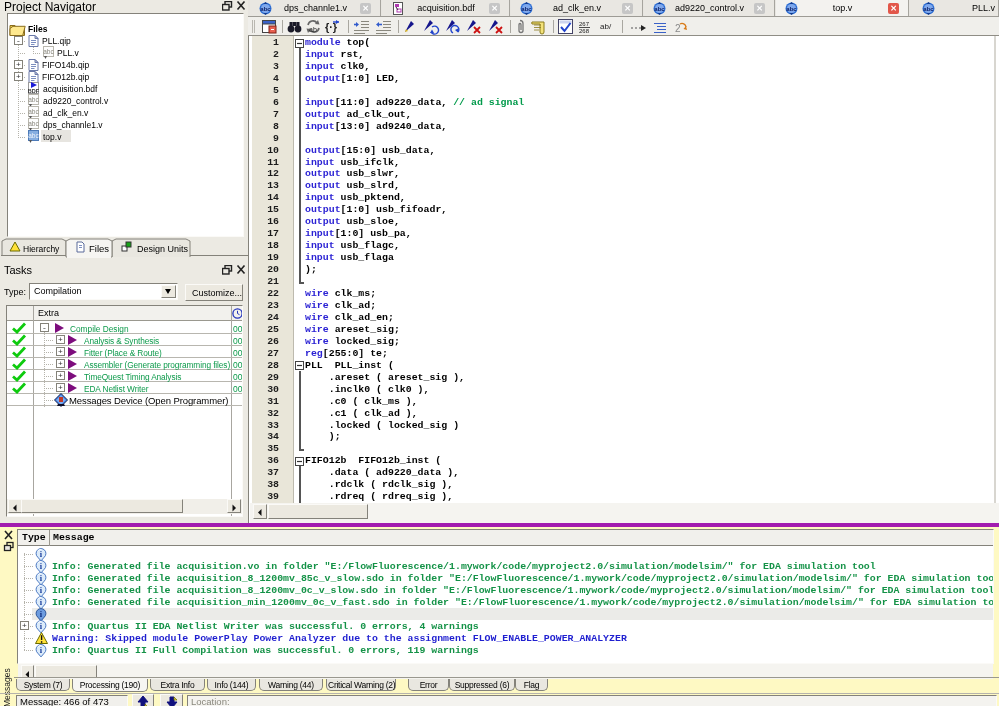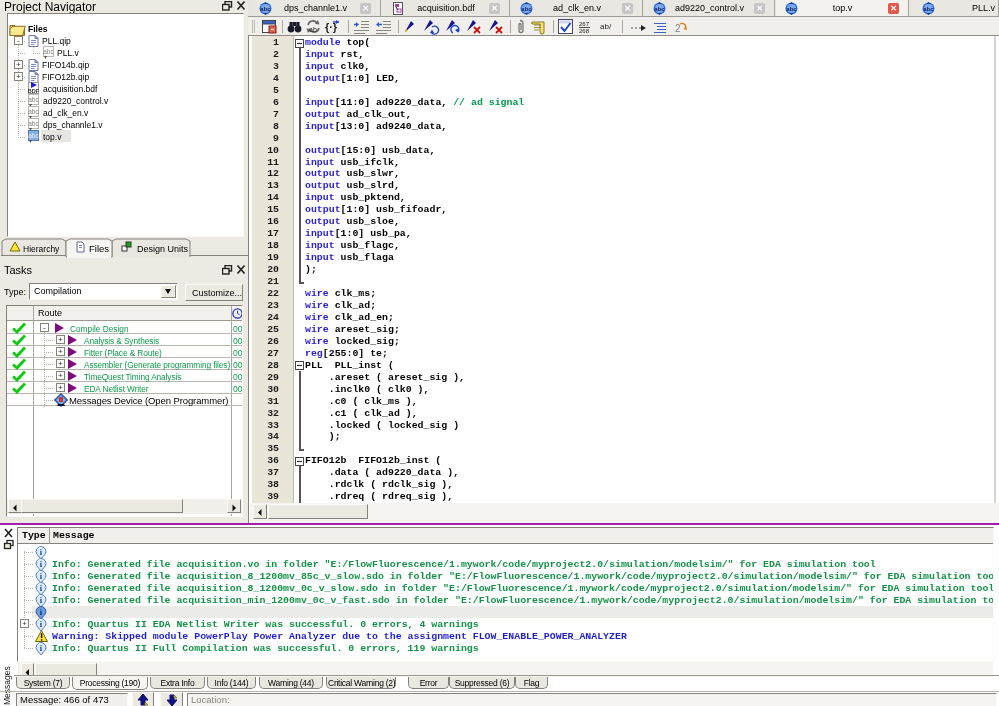--- a/index.html
+++ b/index.html
@@ -134,21 +134,21 @@
     </svg>
 <div class="abs" style="left:4px;top:25px;font-size:9px;color:#000;">Type:</div>
 <div class="abs sunk" style="left:29px;top:21px;width:149px;height:17px;"></div>
 <div class="abs" style="left:34px;top:24px;font-size:9px;color:#000;">Compilation</div>
 <div class="abs raised" style="left:161px;top:23px;width:15px;height:13px;"></div>
 <div class="abs" style="left:165px;top:27px;width:0;height:0;border:3.5px solid transparent;border-top:5px solid #000;"></div>
 <div class="abs raised" style="left:185px;top:22px;width:58px;height:17px;"></div>
 <div class="abs" style="left:192px;top:26px;font-size:9px;color:#000;">Customize...</div>
 <div class="abs sunk" style="left:6px;top:43px;width:237px;height:212px;overflow:hidden;">
 <div class="abs" style="left:0;top:0;width:235px;height:15px;background:#f2f1ed;border-bottom:1px solid #9a988f;"></div>
-<div class="abs" style="left:31px;top:2px;font-size:9px;color:#000;">Route</div>
+<div class="abs" style="left:31px;top:2px;font-size:9px;color:#000;">Extra</div>
 <svg class="abs" style="left:225px;top:2px" width="11" height="11" viewBox="0 0 11 11">
         <circle cx="5.5" cy="5.5" r="4.6" fill="none" stroke="#2233bb" stroke-width="1.3"></circle>
         <path d="M5.5 2.8 v2.7 l2 1.2" stroke="#2233bb" stroke-width="1" fill="none"></path>
       </svg>
 <div class="abs" style="left:26px;top:0;width:1px;height:210px;background:#a8a6a0;"></div>
 <div class="abs" style="left:224px;top:0;width:1px;height:210px;background:#a8a6a0;"></div>
 <div class="abs" style="left:37px;top:22px;width:1px;height:80px;background-image:repeating-linear-gradient(to bottom,#b5b3aa 0 1px,transparent 1px 2px);"></div>
 <div class="abs" style="left:37px;top:34px;width:9px;height:1px;background-image:repeating-linear-gradient(to right,#b5b3aa 0 1px,transparent 1px 2px);"></div>
 <div class="abs" style="left:37px;top:46px;width:9px;height:1px;background-image:repeating-linear-gradient(to right,#b5b3aa 0 1px,transparent 1px 2px);"></div>
 <div class="abs" style="left:37px;top:58px;width:9px;height:1px;background-image:repeating-linear-gradient(to right,#b5b3aa 0 1px,transparent 1px 2px);"></div>
@@ -492,21 +492,21 @@
 &nbsp;&nbsp;&nbsp;&nbsp;.rdclk ( rdclk_sig ),
 &nbsp;&nbsp;&nbsp;&nbsp;.rdreq ( rdreq_sig ),</div>
 <div class="abs" style="left:1px;top:467px;width:750px;height:20px;background:#f5f4f0;">
 <div class="abs raised" style="left:3px;top:1px;width:14px;height:15px;"><svg width="12" height="13" viewBox="0 0 12 13">
           <path d="M7.5 3 L4 6.5 l3.5 3.5z" fill="#111"></path>
         </svg></div>
 <div class="abs raised" style="left:18px;top:1px;width:100px;height:15px;"></div>
 </div>
 <div class="abs" style="left:745px;top:0;width:2px;height:467px;background:#d8d6d0;"></div>
 </div>
-<div class="abs" style="left:0;top:523px;width:999px;height:183px;background:#ffffff;border-top:2px solid #a21caf;">
+<div class="abs" style="left:0;top:523px;width:999px;height:183px;background:#fef9c3;border-top:4px solid #a21caf;">
 <svg class="abs" style="left:3px;top:3px" width="12" height="22" viewBox="0 0 12 22">
       <path d="M2 1 l7 8 M9 1 l-7 8" stroke="#222" stroke-width="1.6"></path>
       <rect x="4" y="12.5" width="6" height="5" fill="none" stroke="#222" stroke-width="1.3"></rect>
       <rect x="1.5" y="15.5" width="6" height="5" fill="#eceae3" stroke="#222" stroke-width="1.3"></rect>
     </svg>
 <div class="abs" style="left:2px;top:180px;font-size:8.5px;color:#222;transform:rotate(-90deg);transform-origin:0 0;">Messages</div>
 <div class="abs sunk" style="left:17px;top:2px;width:977px;height:135px;overflow:hidden;">
 <div class="abs" style="left:0;top:0;width:975px;height:16px;background:#f1f0ec;border-bottom:1px solid #84827a;"></div>
 <div class="abs mono" style="left:4px;top:2px;font-size:9.9px;font-weight:bold;color:#000;">Type</div>
 <div class="abs" style="left:31px;top:0;width:1px;height:16px;background:#9a988f;"></div>

